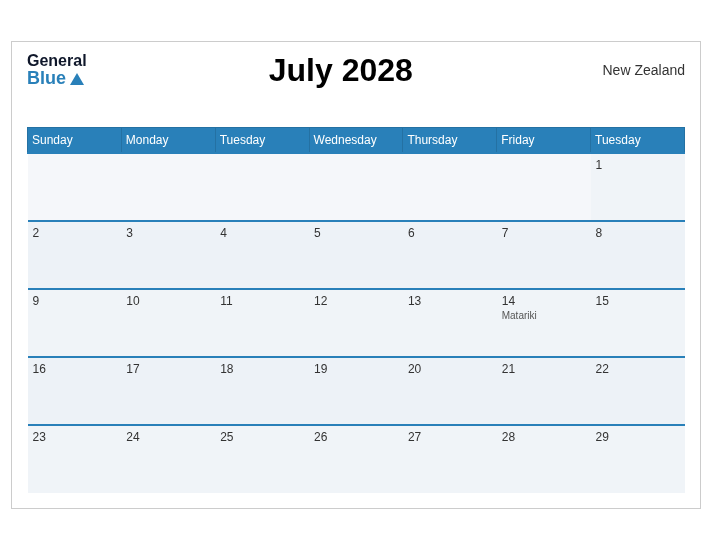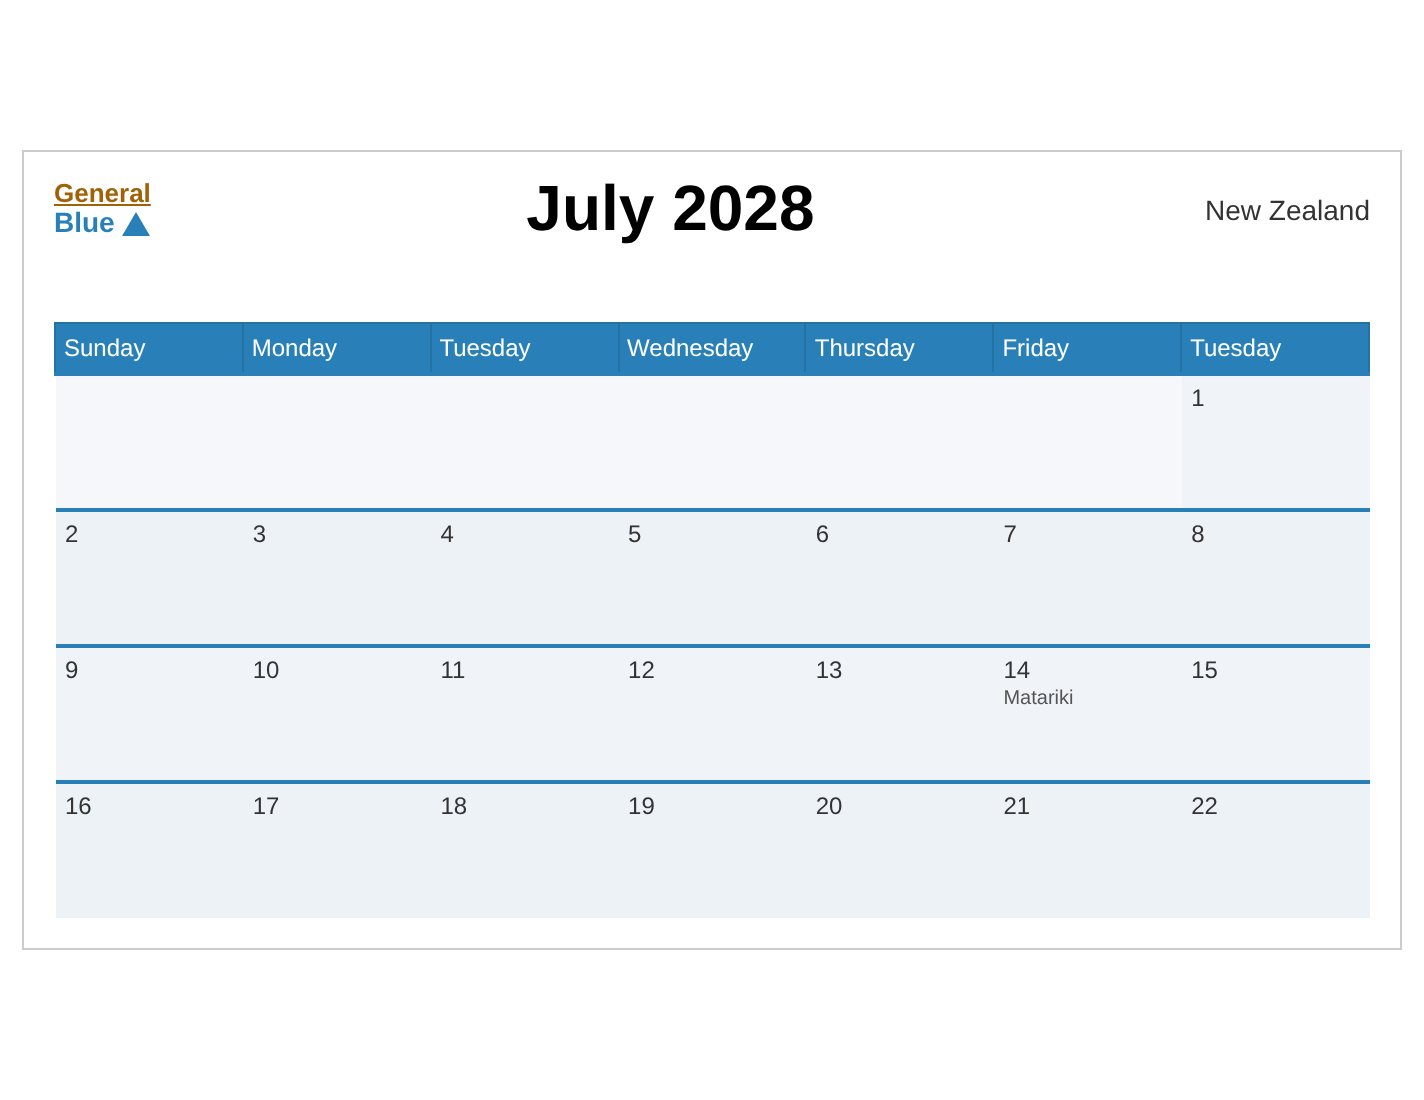--- a/index.html
+++ b/index.html
@@ -26,27 +26,26 @@
       margin-bottom: 8px;
       position: relative;
     }
     .logo {
       display: flex;
       flex-direction: column;
       align-items: flex-start;
       line-height: 1.1;
     }
     .logo-general {
-      font-size: 13px;
+      font-size: 16px;
       font-weight: bold;
-      color: #a16207;
-      text-decoration: underline;
+      color: #0f172a;
     }
     .logo-blue {
-      font-size: 14px;
+      font-size: 18px;
       font-weight: bold;
       color: #2980b9;
       display: flex;
       align-items: center;
       gap: 2px;
     }
     .logo-triangle {
       width: 0;
       height: 0;
       border-left: 7px solid transparent;
@@ -220,15 +219,38 @@
           <td>
             <span class="day-number">20</span>
           </td>
           <td>
             <span class="day-number">21</span>
           </td>
           <td>
             <span class="day-number">22</span>
           </td>
         </tr>
+        <tr>
+          <td>
+            <span class="day-number">23</span>
+          </td>
+          <td>
+            <span class="day-number">24</span>
+          </td>
+          <td>
+            <span class="day-number">25</span>
+          </td>
+          <td>
+            <span class="day-number">26</span>
+          </td>
+          <td>
+            <span class="day-number">27</span>
+          </td>
+          <td>
+            <span class="day-number">28</span>
+          </td>
+          <td>
+            <span class="day-number">29</span>
+          </td>
+        </tr>
       </tbody>
   </table>
 </div>
 
 </body></html>

